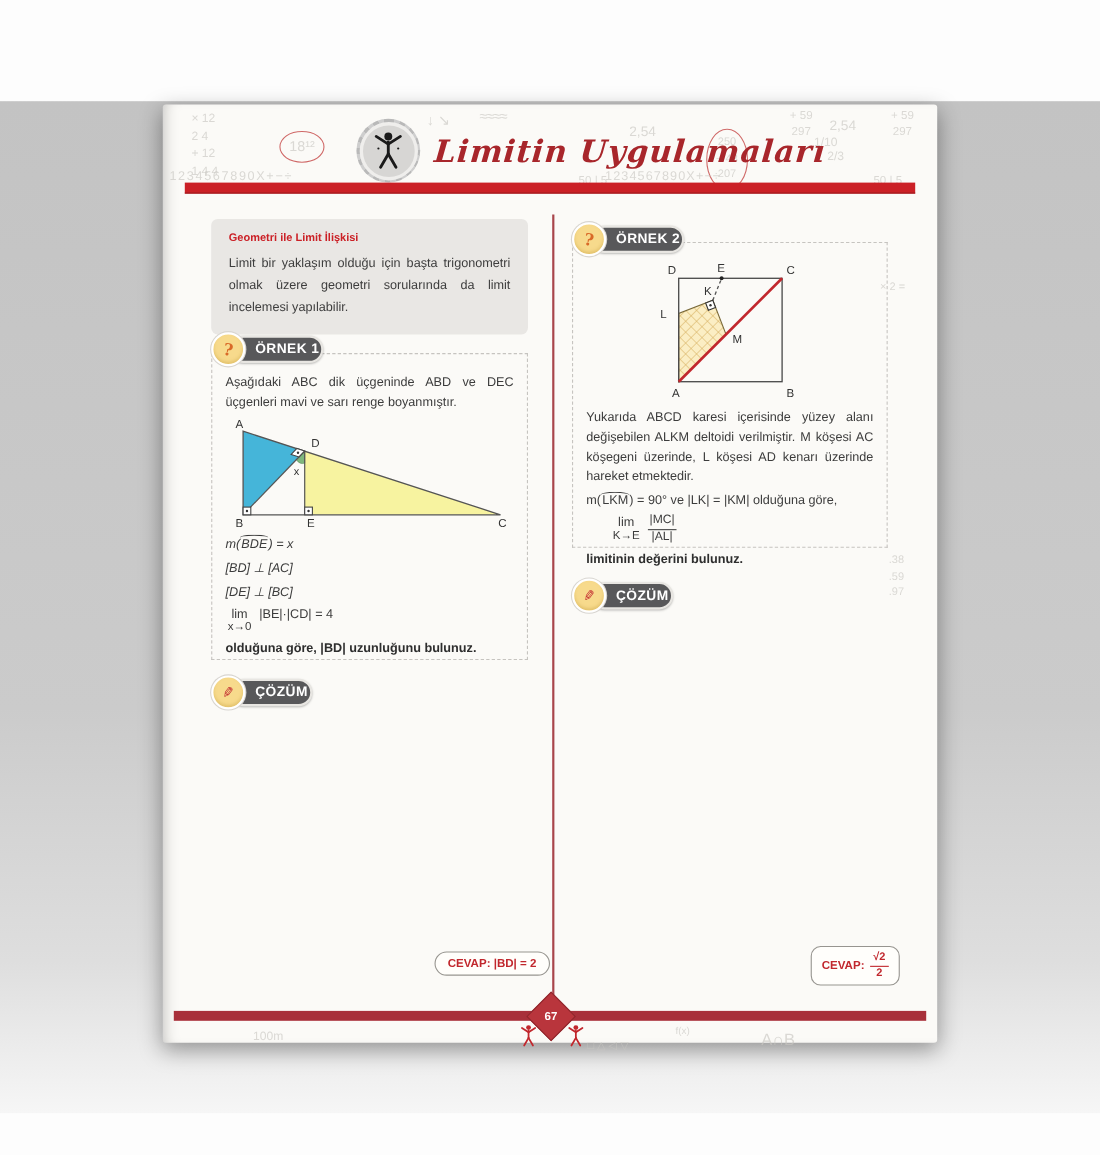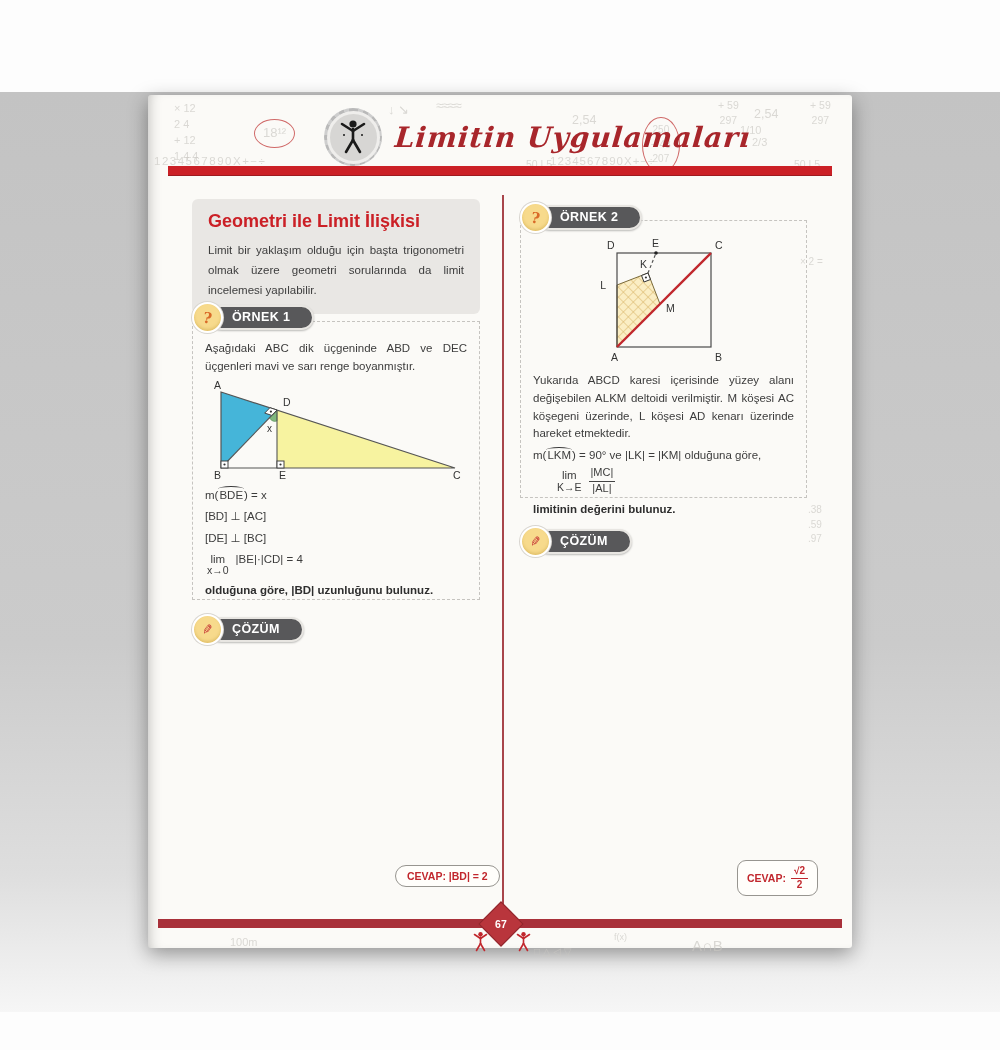--- a/index.html
+++ b/index.html
@@ -35,47 +35,47 @@
     font-size:28px;color:#a8262b;letter-spacing:1px;transform:skewX(-5deg);
     white-space:nowrap;
   }
   .bar-top{position:absolute;left:20px;top:71px;width:664px;height:9px;background:#cb2026;border-bottom:1px solid #9e1a1f;}
   .divider{position:absolute;left:354px;top:100px;width:1.5px;height:714px;background:#a8454b;}
   
   .info-box{
     position:absolute;left:44px;top:104px;width:288px;box-sizing:border-box;
     background:#e9e7e4;border-radius:6px;padding:12px 16px 14px;
   }
-  .info-title{font-size:18px;font-weight:bold;color:#cb2026;margin:0 0 8px;}
+  .info-title{font-size:10px;font-weight:bold;color:#cb2026;margin:0 0 8px;}
   .info-body{font-size:11.5px;color:#3d3d3d;line-height:1.75;text-align:justify;margin:0;}
   
   .badge{position:absolute;display:flex;align-items:center;z-index:3;}
   .badge-circle{
     width:27px;height:27px;border-radius:50%;background:#f7da8c;
     border:2px solid #fff;box-shadow:0 0 0 1px #d8d5d0, inset 0 -2px 3px rgba(190,150,50,.35);
     display:flex;align-items:center;justify-content:center;z-index:2;flex:none;
   }
   .q-glyph{font-family:"DejaVu Serif",serif;font-weight:bold;font-size:15px;color:#d96a28;transform:rotate(10deg);}
   .pencil-glyph{font-size:13px;color:#c1272d;transform:scaleX(-1) rotate(8deg);}
   .badge-pill{
     margin-left:-14px;background:#58585a;color:#fff;font-weight:bold;font-size:12.5px;
-    letter-spacing:.4px;padding:3px 22px 4px 21px;border-radius:13px;
+    letter-spacing:.4px;padding:3px 2px 4px 21px;border-radius:13px;
     border:2px solid #e8e6e2;box-shadow:0 1px 2px rgba(0,0,0,.25);white-space:nowrap;
   }
   
   .ex-box{
     position:absolute;box-sizing:border-box;border:1.3px dashed #c6c4c0;
     color:#3c3c3c;font-size:11.5px;
   }
   .box1{left:44px;top:226px;width:288px;height:279px;padding:18px 12px 8px;}
   .box2{left:372px;top:125px;width:287px;height:278px;padding:16px 12px 8px;}
   .ex-text{margin:0;line-height:1.55;text-align:justify;}
   .ex-question{margin:7px 0 0;font-weight:bold;color:#2e2e2e;}
   .given{margin-top:5px;}
-  .given p{margin:0 0 8px;}
+  .given p{margin:0 0 8px;font-style:italic;}
   .arc{position:relative;display:inline-block;padding:0 1px;}
   .arc::before{
     content:"";position:absolute;left:0;right:0;top:-2.5px;height:5px;
     border-top:1.3px solid #3a3a3a;border-radius:60% 60% 0 0;
   }
   .lim-row{display:flex;align-items:flex-start;gap:7px;margin:2px 0 0 2px;}
   .lim-row.centered{align-items:center;margin-left:24px;margin-top:5px;}
   .lim-block{display:flex;flex-direction:column;align-items:center;line-height:1.1;}
   .lim-sub{font-size:10.5px;}
   .frac{display:flex;flex-direction:column;align-items:center;font-size:11px;line-height:1.25;}

